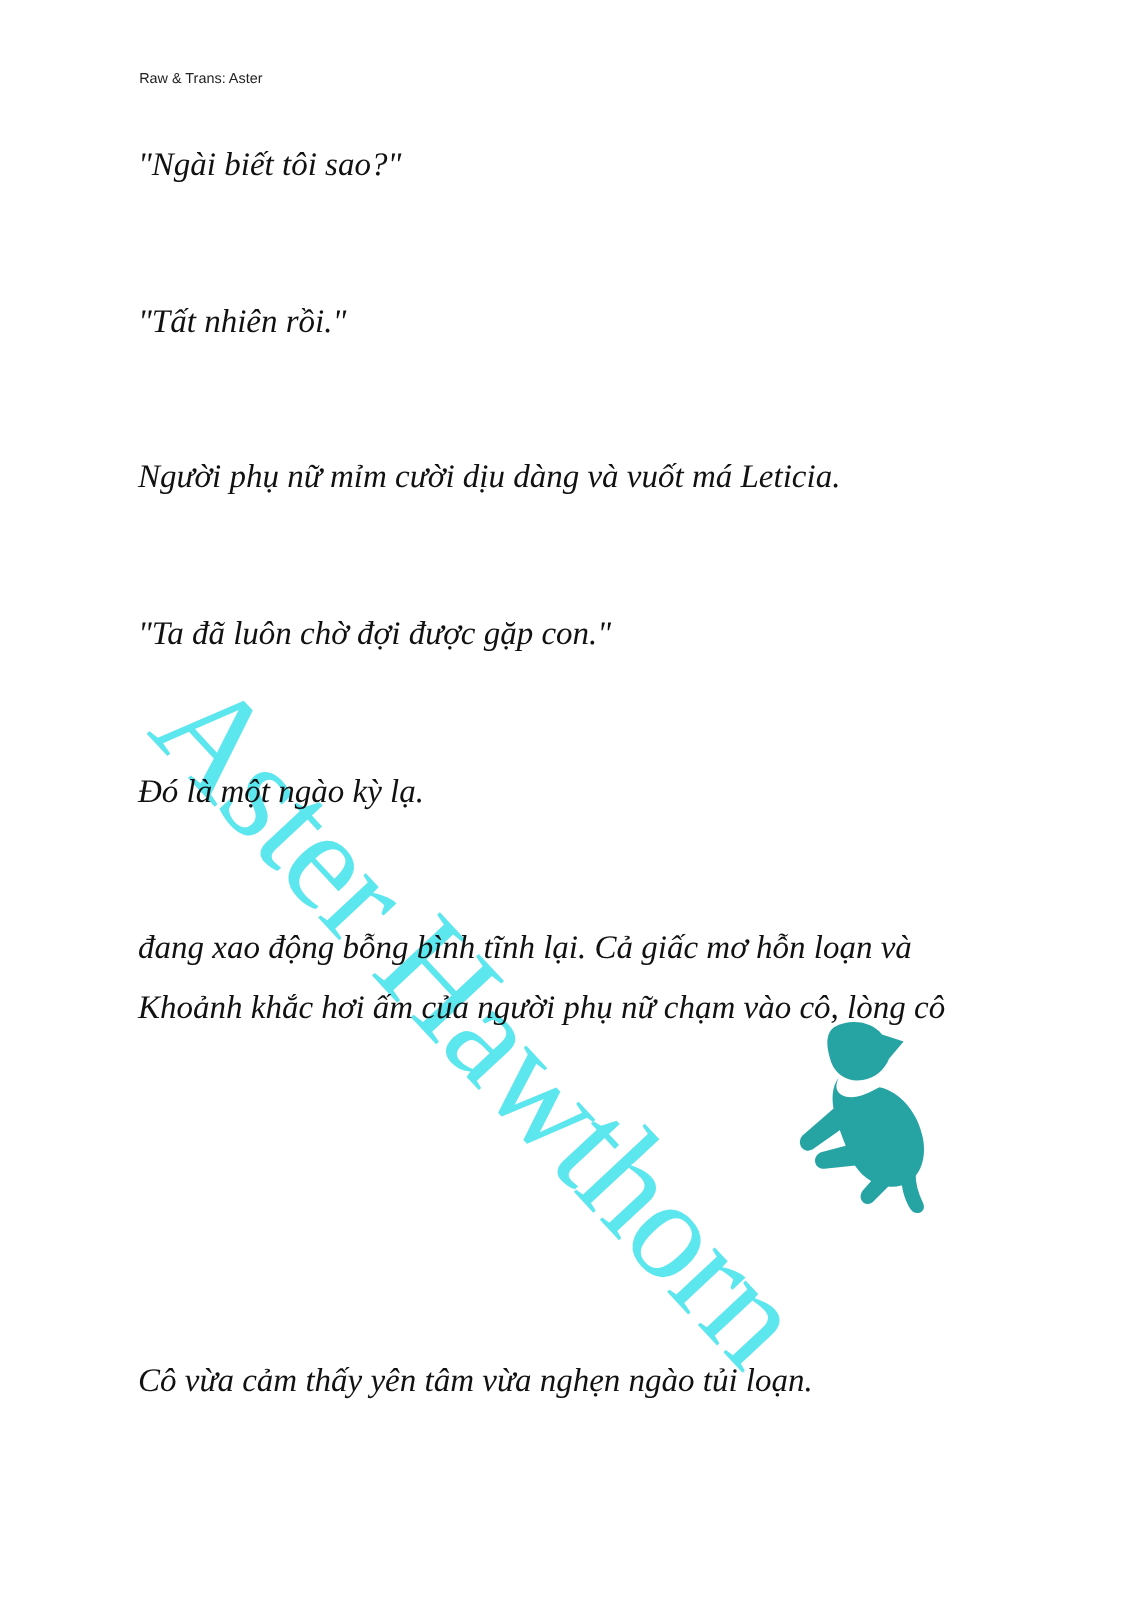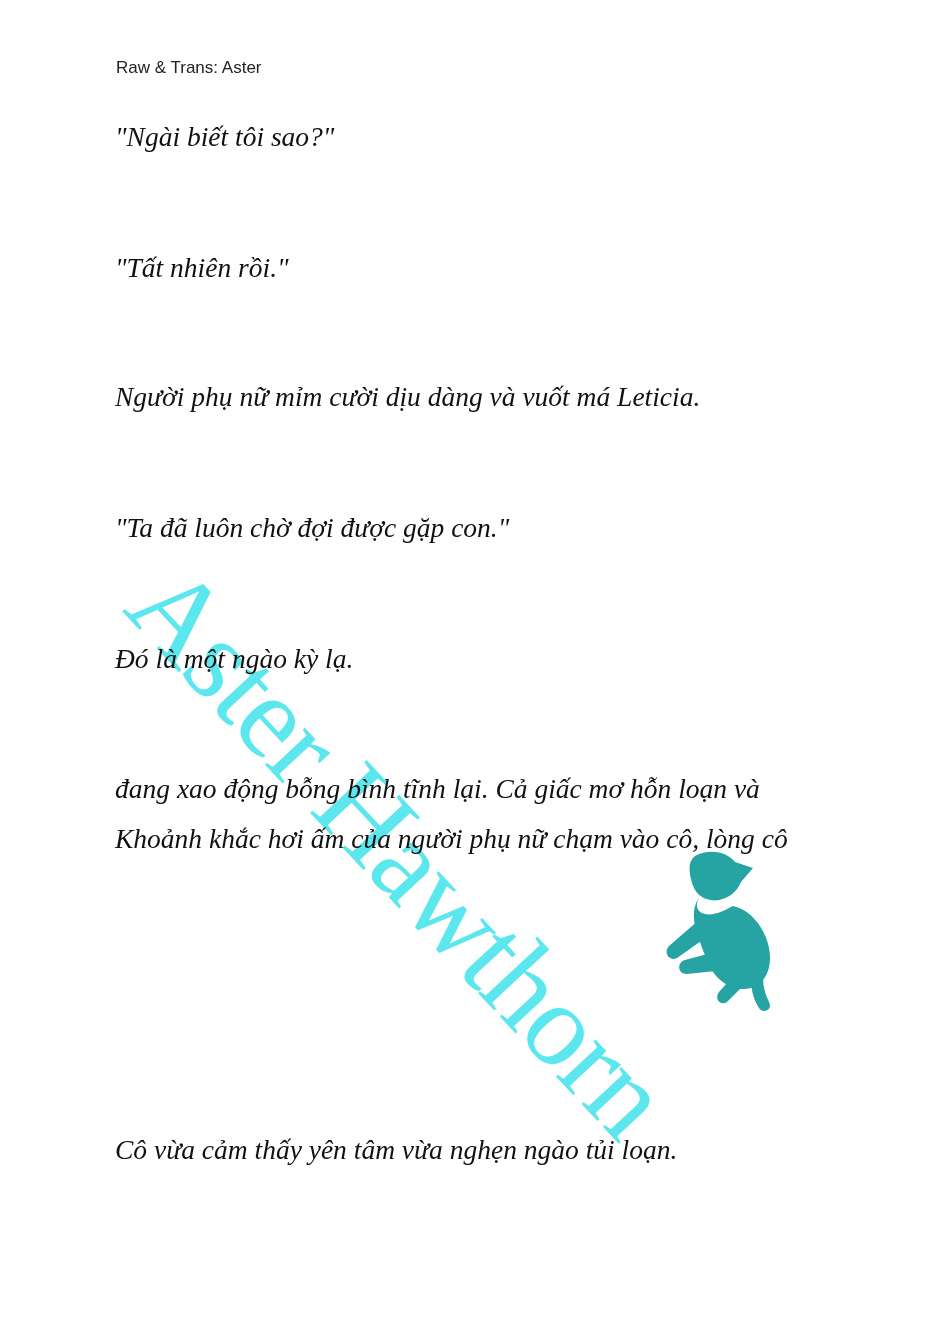--- a/index.html
+++ b/index.html
@@ -10,21 +10,21 @@
       position: relative;
       overflow: hidden;
       color: #111111;
     }
     .page { position: absolute; inset: 0; }
     .header {
       position: absolute;
       left: 116px;
       top: 58px;
       font-family: "Liberation Sans", sans-serif;
-      font-size: 17px;
+      font-size: 12px;
       color: #222222;
     }
     .para {
       position: absolute;
       left: 115px;
       font-family: "Liberation Serif", serif;
       font-size: 27.5px;
       line-height: 50px;
       color: #111111;
       white-space: nowrap;

